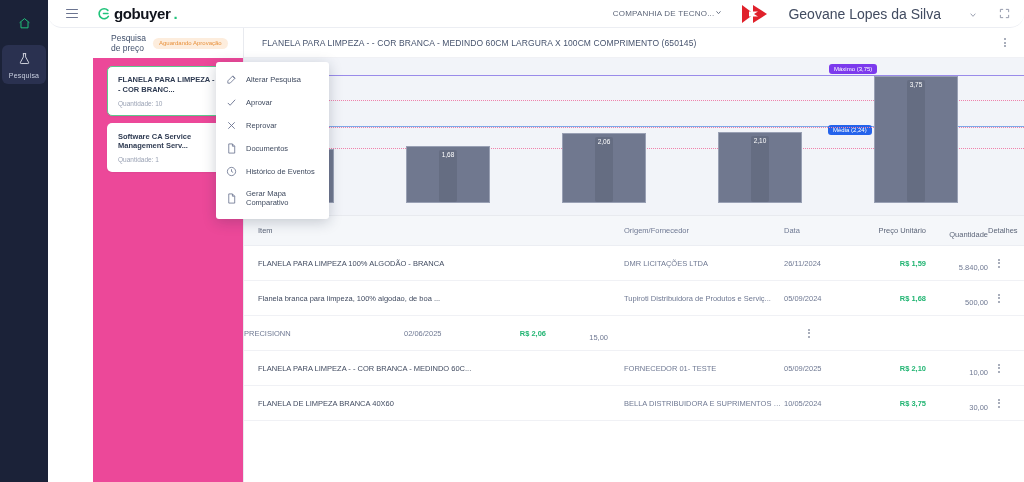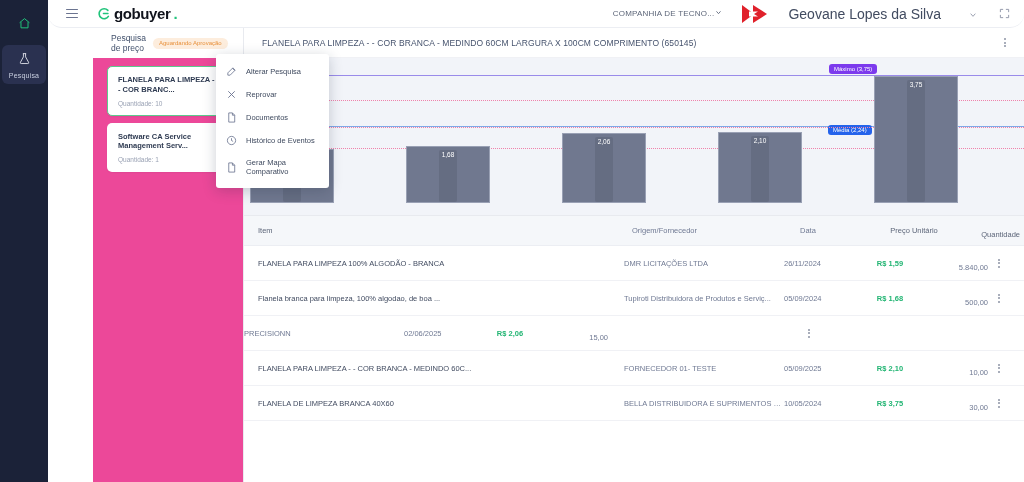--- a/index.html
+++ b/index.html
@@ -114,39 +114,39 @@
     border-radius: 3px; white-space: nowrap;
   }
   .ref-badge.max { background: #7c3aed; }
   .ref-badge.avg { background: #2563eb; }
 
   
   .table { flex: 1; overflow: hidden; }
   .thead {
     display: flex; align-items: center; height: 30px;
     background: #f5f7fa; border-bottom: 1px solid #eceef3;
-    font-size: 7.5px; color: #5d6679; padding: 0 14px 0 0; gap: 8px;
+    font-size: 7.5px; color: #5d6679; padding: 0 14px 0 0;
   }
   .trow {
     display: flex; align-items: center; height: 35px;
     border-bottom: 1px solid #f0f1f5; font-size: 7.5px; color: #414b60;
     padding: 0 14px 0 0;
   }
   .c-item { flex: 0 0 380px; padding-left: 14px; overflow: hidden; white-space: nowrap; text-overflow: ellipsis; }
   .c-src  { flex: 0 0 160px; color: #6f7993; overflow: hidden; white-space: nowrap; text-overflow: ellipsis; }
   .c-date { flex: 0 0 70px; color: #6f7993; }
-  .c-price{ flex: 0 0 72px; text-align: center; color: #22b573; font-weight: bold; }
+  .c-price{ flex: 0 0 72px; text-align: right; color: #22b573; font-weight: bold; }
   .c-qty  { flex: 0 0 62px; text-align: right; color: #6f7993; margin-top: 8px; }
   .c-det  { flex: 1; display: flex; justify-content: center; }
   .thead .c-price, .thead .c-qty { color: #5d6679; font-weight: normal; }
   .thead .c-det { justify-content: center; }
 
   
   .menu {
-    position: absolute; left: 216px; top: 54px; width: 113px;
+    position: absolute; left: 216px; top: 62px; width: 113px;
     background: #fff; border-radius: 3px;
     box-shadow: 0 3px 14px rgba(25,35,60,.22); padding: 6px 0; z-index: 40;
   }
   .menu-item {
     display: flex; align-items: center; gap: 9px; padding: 6px 10px;
     font-size: 7.5px; color: #3f4a5f; cursor: pointer;
   }
   .menu-ico { width: 11px; height: 11px; flex: 0 0 11px; display: flex; align-items: center; justify-content: center; }
 </style>
 </head>
@@ -384,20 +384,28 @@
         <svg width="11" height="11" viewBox="0 0 24 24" fill="none" stroke="#6b7490" stroke-width="1.8">
           <path d="M4 20h5L20 9l-5-5L4 15v5z"></path>
             <path d="M14 5l5 5"></path>
         </svg>
       </span>
       <span>Alterar Pesquisa</span>
     </div>
     <div class="menu-item">
       <span class="menu-ico">
         <svg width="11" height="11" viewBox="0 0 24 24" fill="none" stroke="#6b7490" stroke-width="2">
+            <path d="M4 13l5 5L20 6"></path>
+          </svg>
+      </span>
+      <span>Aprovar</span>
+    </div>
+    <div class="menu-item">
+      <span class="menu-ico">
+        <svg width="11" height="11" viewBox="0 0 24 24" fill="none" stroke="#6b7490" stroke-width="2">
             <path d="M5 5l14 14M19 5L5 19"></path>
           </svg>
       </span>
       <span>Reprovar</span>
     </div>
     <div class="menu-item">
       <span class="menu-ico">
         <svg width="11" height="11" viewBox="0 0 24 24" fill="none" stroke="#6b7490" stroke-width="1.8">
           <path d="M6 2h8l5 5v15H6z"></path>
             <path d="M14 2v5h5"></path>

